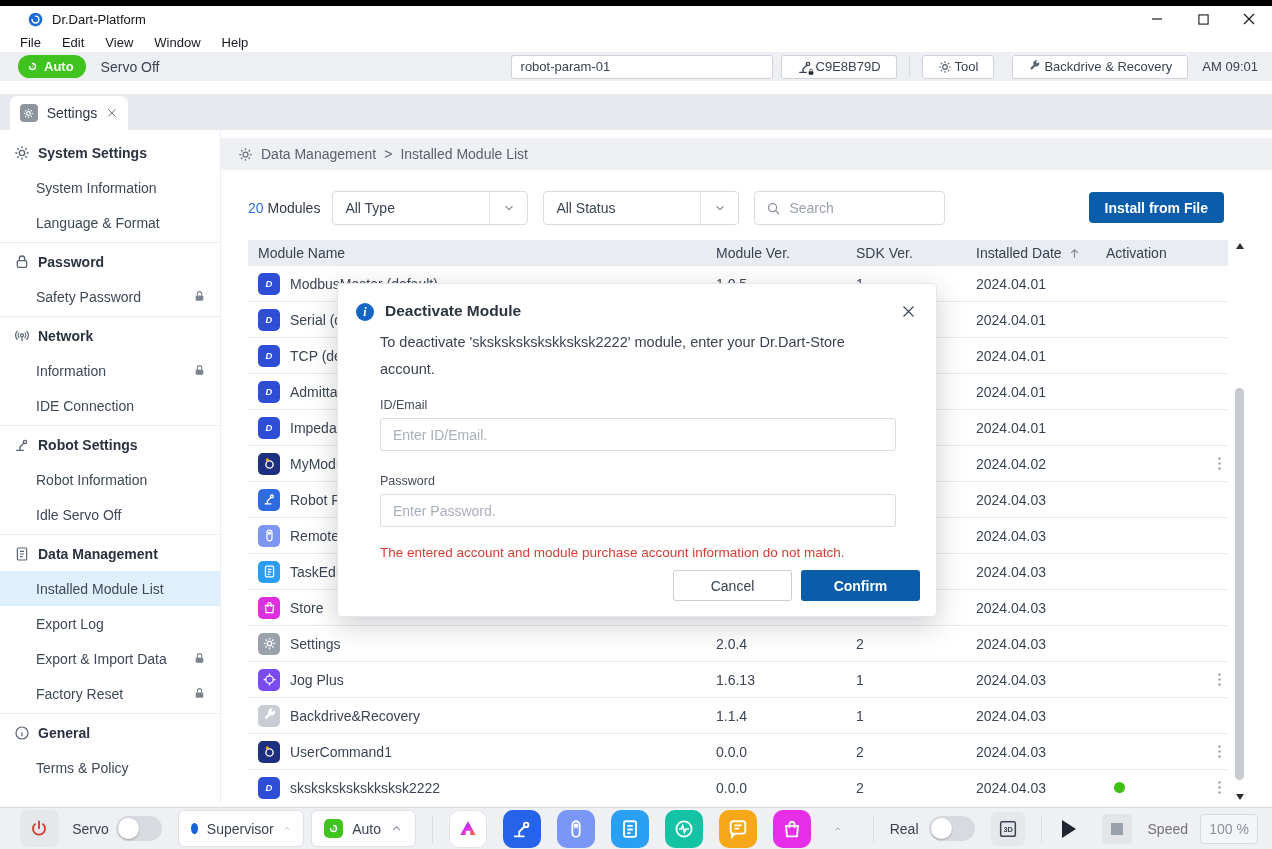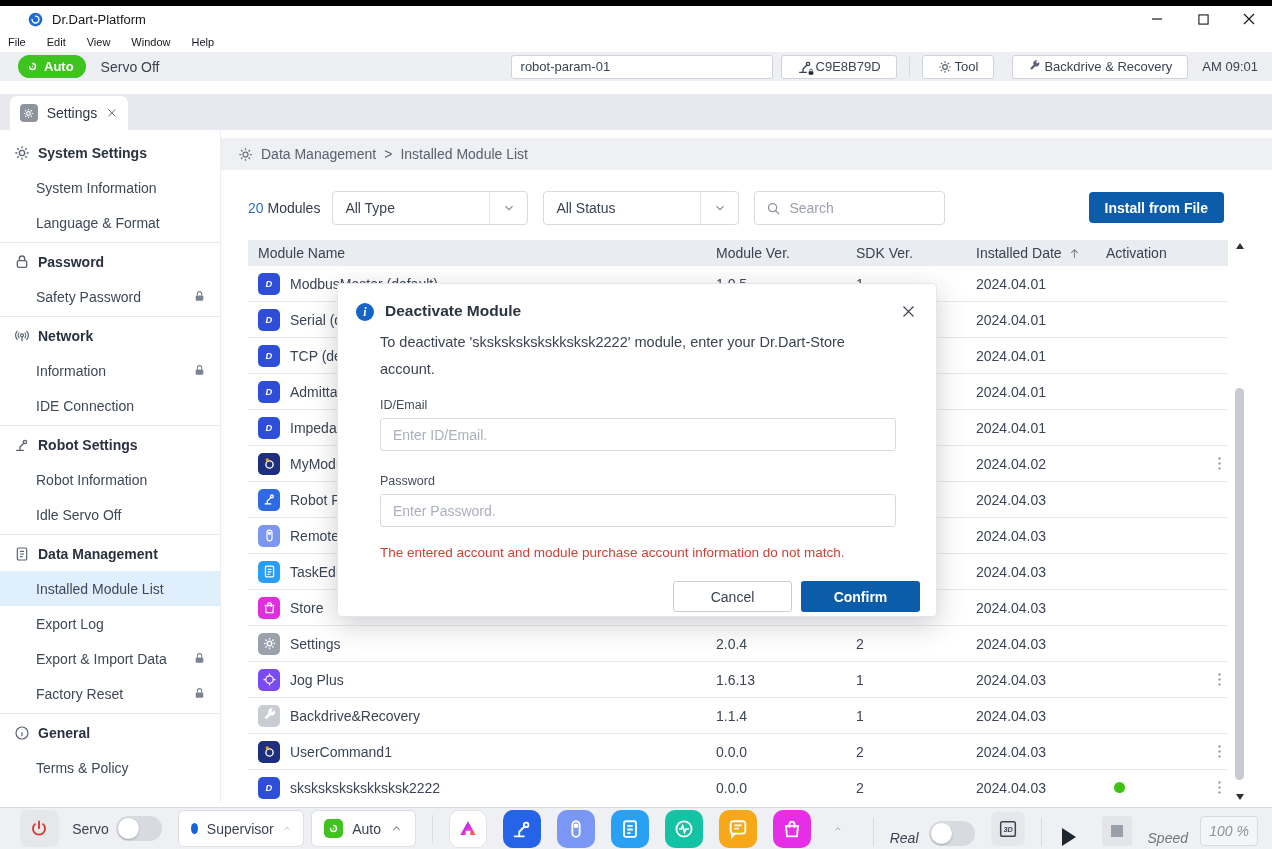--- a/index.html
+++ b/index.html
@@ -7,21 +7,21 @@
   body { font-family:"Liberation Sans", sans-serif; background:#fff; position:relative; overflow:hidden; color:#2f3744; }
   svg { display:block; }
 
   
   .top-strip { position:absolute; left:0; top:0; width:1272px; height:6px; background:#000; }
   .titlebar { position:absolute; left:0; top:6px; width:1272px; height:26px; background:#fff; display:flex; align-items:center; }
   .app-icon { width:15px; height:15px; margin-left:28px; }
   .title-text { font-size:13px; margin-left:9px; color:#14161a; }
   .win-controls { margin-left:auto; display:flex; align-items:center; gap:24px; margin-right:12px; color:#15181d; }
   .win-btn { width:22px; height:22px; display:flex; align-items:center; justify-content:center; }
-  .menubar { position:absolute; left:0; top:32px; width:1272px; height:20px; background:#fff; display:flex; align-items:center; gap:17px; padding-left:6px; font-size:11px; color:#15181d; }
+  .menubar { position:absolute; left:0; top:32px; width:1272px; height:20px; background:#fff; display:flex; align-items:center; gap:17px; padding-left:18px; font-size:13px; color:#15181d; }
   .menu-item { padding:0 2px; }
 
   
   .toolbar { position:absolute; left:0; top:52px; width:1272px; height:29px; background:#edeff3; display:flex; align-items:center; }
   .mode-badge { margin-left:18px; height:23px; border-radius:12px; background:#3ec31f; color:#fff; display:flex; align-items:center; gap:5px; padding:0 12px 0 8px; font-size:13px; font-weight:bold; }
   .mode-badge svg { width:13px; height:13px; }
   .servo-off { margin-left:15px; font-size:14px; color:#3a4350; }
   .tb-right { margin-left:auto; display:flex; align-items:center; margin-right:14px; }
   .tb-input { width:262px; height:24px; border:1px solid #cfd3d9; border-radius:3px; background:#fff; font-size:13px; color:#3a4350; padding:0 9px; font-family:"Liberation Sans",sans-serif; }
   .tb-btn { height:24px; border:1px solid #cfd3d9; border-radius:3px; background:#fff; display:flex; align-items:center; gap:3px; padding:0 15px; font-size:13px; color:#3a4350; }
@@ -90,21 +90,21 @@
   .modal-head { display:flex; align-items:flex-start; padding:18px 20px 0 18px; }
   .info-ico { width:18px; height:18px; border-radius:50%; background:#1565c6; color:#fff; font-size:12px; font-weight:bold; display:flex; align-items:center; justify-content:center; margin-top:1px; font-style:italic; font-family:"Liberation Serif",serif; }
   .modal-title { font-size:15.5px; font-weight:bold; color:#2b3440; margin-left:11px; flex:1; }
   .modal-close { width:15px; height:15px; color:#3a4350; margin-top:2px; }
   .modal-body { padding:8px 42px 0 42px; }
   .modal-desc { font-size:14.5px; color:#3b4350; line-height:27px; }
   .fld-label { font-size:12.5px; color:#444c59; margin-top:15px; margin-bottom:6px; }
   .fld-input { width:516px; height:33px; border:1px solid #d7dade; border-radius:3px; padding:0 12px; font-size:14px; color:#3a4350; font-family:"Liberation Sans",sans-serif; }
   .fld-input::placeholder { color:#aab0ba; }
   .modal-error { margin-top:17px; font-size:13.5px; line-height:1.4; color:#d43d33; }
-  .modal-actions { position:absolute; right:16px; bottom:4px; display:flex; gap:9px; }
+  .modal-actions { position:absolute; right:16px; bottom:15px; display:flex; gap:9px; }
   .btn-cancel { width:119px; height:31px; background:#fff; border:1px solid #c9cdd4; border-radius:3px; font-size:14px; color:#3a4350; font-family:"Liberation Sans",sans-serif; }
   .btn-confirm { width:119px; height:31px; background:#0b5ca9; border:none; border-radius:3px; font-size:14px; font-weight:bold; color:#fff; font-family:"Liberation Sans",sans-serif; }
 
   
   .bottombar { position:absolute; left:0; bottom:0; width:1272px; height:42px; background:#eef0f3; border-top:1px solid #d8dade; display:flex; align-items:center; padding:0 14px 0 20px; }
   .power-btn { width:64px; height:37px; border-radius:8px; background:#e5e7eb; display:flex; align-items:center; justify-content:center; color:#d4372e; }
   .power-btn svg { width:20px; height:20px; }
   .bb-label { font-size:14px; color:#3a4350; }
   .toggle { width:46px; height:25px; border-radius:13px; background:#d7dade; position:relative; flex:none; }
   .toggle .knob { position:absolute; left:2px; top:2px; width:21px; height:21px; border-radius:50%; background:#fff; box-shadow:0 1px 2px rgba(0,0,0,.25); }
@@ -112,21 +112,21 @@
   .bb-select .chev { width:13px; height:13px; color:#8a919b; }
   .role-dot { width:11px; height:11px; border-radius:50%; background:#1565d8; }
   .auto-ico { width:19px; height:19px; border-radius:5px; background:#3ec31f; display:flex; align-items:center; justify-content:center; }
   .auto-ico svg { width:13px; height:13px; }
   .bb-sep { width:1px; height:28px; background:#d8dbe0; margin:0 16px; flex:none; }
   .dock { display:flex; align-items:center; gap:16px; }
   .dock-ico { width:38px; height:38px; border-radius:10px; display:flex; align-items:center; justify-content:center; color:#fff; }
   .dock-ico svg { width:22px; height:22px; }
   .dock-ico.home { background:#fff; border:1px solid #e3e5e9; }
   .bb-chev { width:16px; height:16px; color:#8a919b; margin:0 14px 0 22px; }
-  .bb-right { margin-left:auto; display:flex; align-items:flex-end;font-style:italic; }
+  .bb-right { margin-left:auto; display:flex; align-items:center; }
   .btn-3d { width:34px; height:34px; border-radius:6px; background:#e5e7eb; display:flex; align-items:center; justify-content:center; color:#3a4350; }
   .play-btn { width:0; height:0; border-top:9px solid transparent; border-bottom:9px solid transparent; border-left:14px solid #1f2630; margin:0 4px; }
   .stop-btn { width:30px; height:30px; border-radius:4px; background:#e3e5e9; display:flex; align-items:center; justify-content:center; }
   .stop-btn .sq { width:12px; height:12px; background:#9aa0aa; }
   .speed-label { font-size:14px; color:#737373; }
   .speed-box { width:58px; height:30px; border:1px solid #d8dbdf; border-radius:4px; background:#f4f5f7; display:flex; align-items:center; justify-content:center; font-size:14px; color:#8d939d; }
 </style>
 </head>
 <body>
 

